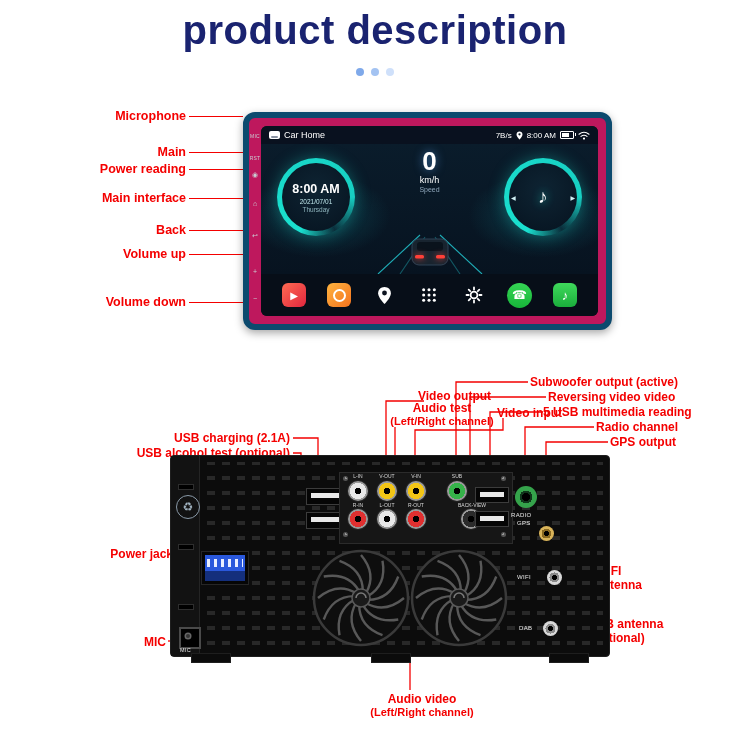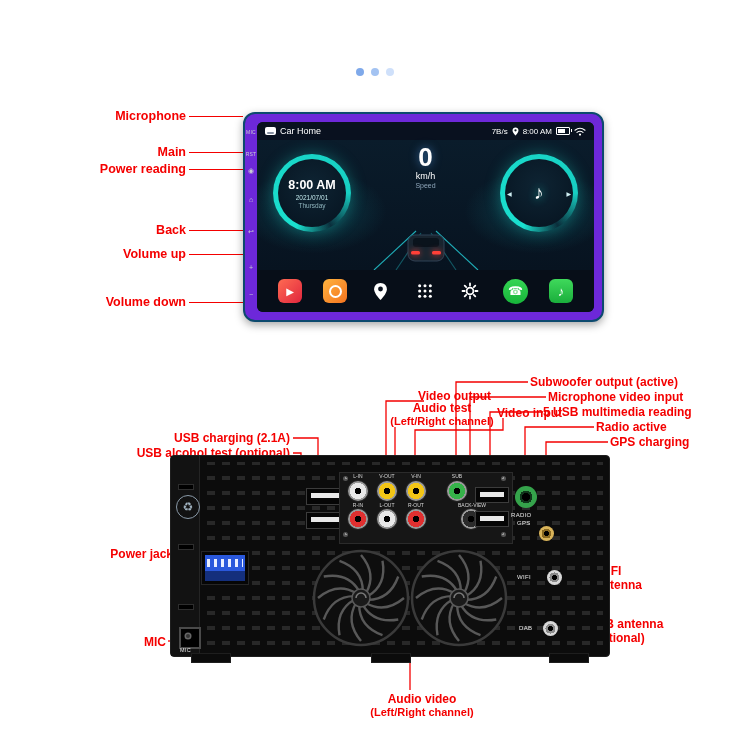--- a/index.html
+++ b/index.html
@@ -18,21 +18,21 @@
   .ltxt{color:#f40000;font-weight:bold;font-size:12.5px;white-space:nowrap;margin-right:3px;}
   .lline{width:54px;height:0;border-top:1.5px solid #f40000;}
   .rlabel{position:absolute;color:#f40000;font-weight:bold;font-size:12px;line-height:1.2;white-space:nowrap;}
   .rlabel.center{text-align:center;white-space:normal;}
   .rlabel.rt{text-align:right;}
   .leads{position:absolute;left:0;top:0;pointer-events:none;}
   .leads path{stroke:#f40000;stroke-width:1.3;fill:none;}
 
   
   .device-front{position:absolute;left:243px;top:112px;width:357px;height:206px;
-                background:#6d28d9;border:2px solid #0c4a6e;border-radius:12px;
+                background:#be185d;border:6px solid #0c4a6e;border-radius:12px;
                 box-shadow:0 3px 8px rgba(0,0,0,.35);}
   .bz{position:absolute;left:0;width:12px;text-align:center;color:#c9ccd2;}
   .bz.t{font-size:5px;letter-spacing:.2px;}
   .bz.i{font-size:7px;}
   .screen{position:absolute;left:12px;top:8px;right:8px;bottom:8px;border-radius:6px;
           background:#07121d;overflow:hidden;display:flex;flex-direction:column;}
   .sbar{height:18px;display:flex;align-items:center;gap:4px;padding:0 8px;
         background:rgba(9,18,32,.95);color:#fff;font-size:9px;}
   .sb-sp{flex:1;}
   .sb-txt{font-size:9px;} .sb-txt.sm{font-size:8px;}
@@ -111,36 +111,41 @@
              background:repeating-linear-gradient(90deg,#e9eeff 0 3px,rgba(0,0,0,0) 3px 7px);}
   .micport{position:absolute;left:8px;top:171px;width:18px;height:18px;background:#000;border:2px solid #4a4a4a;}
   .micport::after{content:"";position:absolute;left:5px;top:5px;width:4px;height:4px;border-radius:50%;background:#333;box-shadow:0 0 0 1.5px #666;}
   .fan{position:absolute;}
 </style>
 </head>
 <body>
 
 <div class="page">
 
+  <div class="title">product description</div>
   <div class="dots">
     <span class="dot d1"></span>
     <span class="dot d2"></span>
     <span class="dot d3"></span>
   </div>
 
   <div class="flabel" style="top:108px">
     <span class="ltxt">Microphone</span>
     <span class="lline"></span>
   </div>
   <div class="flabel" style="top:144px">
     <span class="ltxt">Main</span>
     <span class="lline"></span>
   </div>
   <div class="flabel" style="top:161px">
     <span class="ltxt">Power reading</span>
+    <span class="lline"></span>
+  </div>
+  <div class="flabel" style="top:190px">
+    <span class="ltxt">Main interface</span>
     <span class="lline"></span>
   </div>
   <div class="flabel" style="top:222px">
     <span class="ltxt">Back</span>
     <span class="lline"></span>
   </div>
   <div class="flabel" style="top:246px">
     <span class="ltxt">Volume up</span>
     <span class="lline"></span>
   </div>
@@ -275,24 +280,24 @@
     <path d="M293 453 H301 V518 H304"></path>
     <path d="M177 554 H190 V566 H199"></path>
     <path d="M168 641 H177"></path>
     <path d="M593 577 H562"></path>
     <path d="M585 630 H558"></path>
     <path d="M410 690 V537"></path>
     <path d="M386 537 H415 M386 537 V529 M415 537 V529"></path>
   </svg>
 
   <div class="rlabel" style="left:530px;top:375px">Subwoofer output (active)</div>
-  <div class="rlabel" style="left:548px;top:390px">Microphone video input</div>
+  <div class="rlabel" style="left:548px;top:390px">Reversing video video</div>
   <div class="rlabel" style="left:543px;top:405px">5 USB multimedia reading</div>
-  <div class="rlabel" style="left:596px;top:420px">Radio active</div>
-  <div class="rlabel" style="left:610px;top:435px">GPS charging</div>
+  <div class="rlabel" style="left:596px;top:420px">Radio channel</div>
+  <div class="rlabel" style="left:610px;top:435px">GPS output</div>
   <div class="rlabel" style="left:418px;top:389px">Video output</div>
   <div class="rlabel" style="left:497px;top:406px">Video input</div>
 
   <div class="rlabel center" style="left:383px;top:401px;width:118px">
     <div>Audio test</div>
     <div style="font-size:11px">(Left/Right channel)</div>
   </div>
 
   <div class="rlabel rt" style="right:460px;top:431px">USB charging (2.1A)</div>
   <div class="rlabel rt" style="right:460px;top:446px">USB alcohol test (optional)</div>

